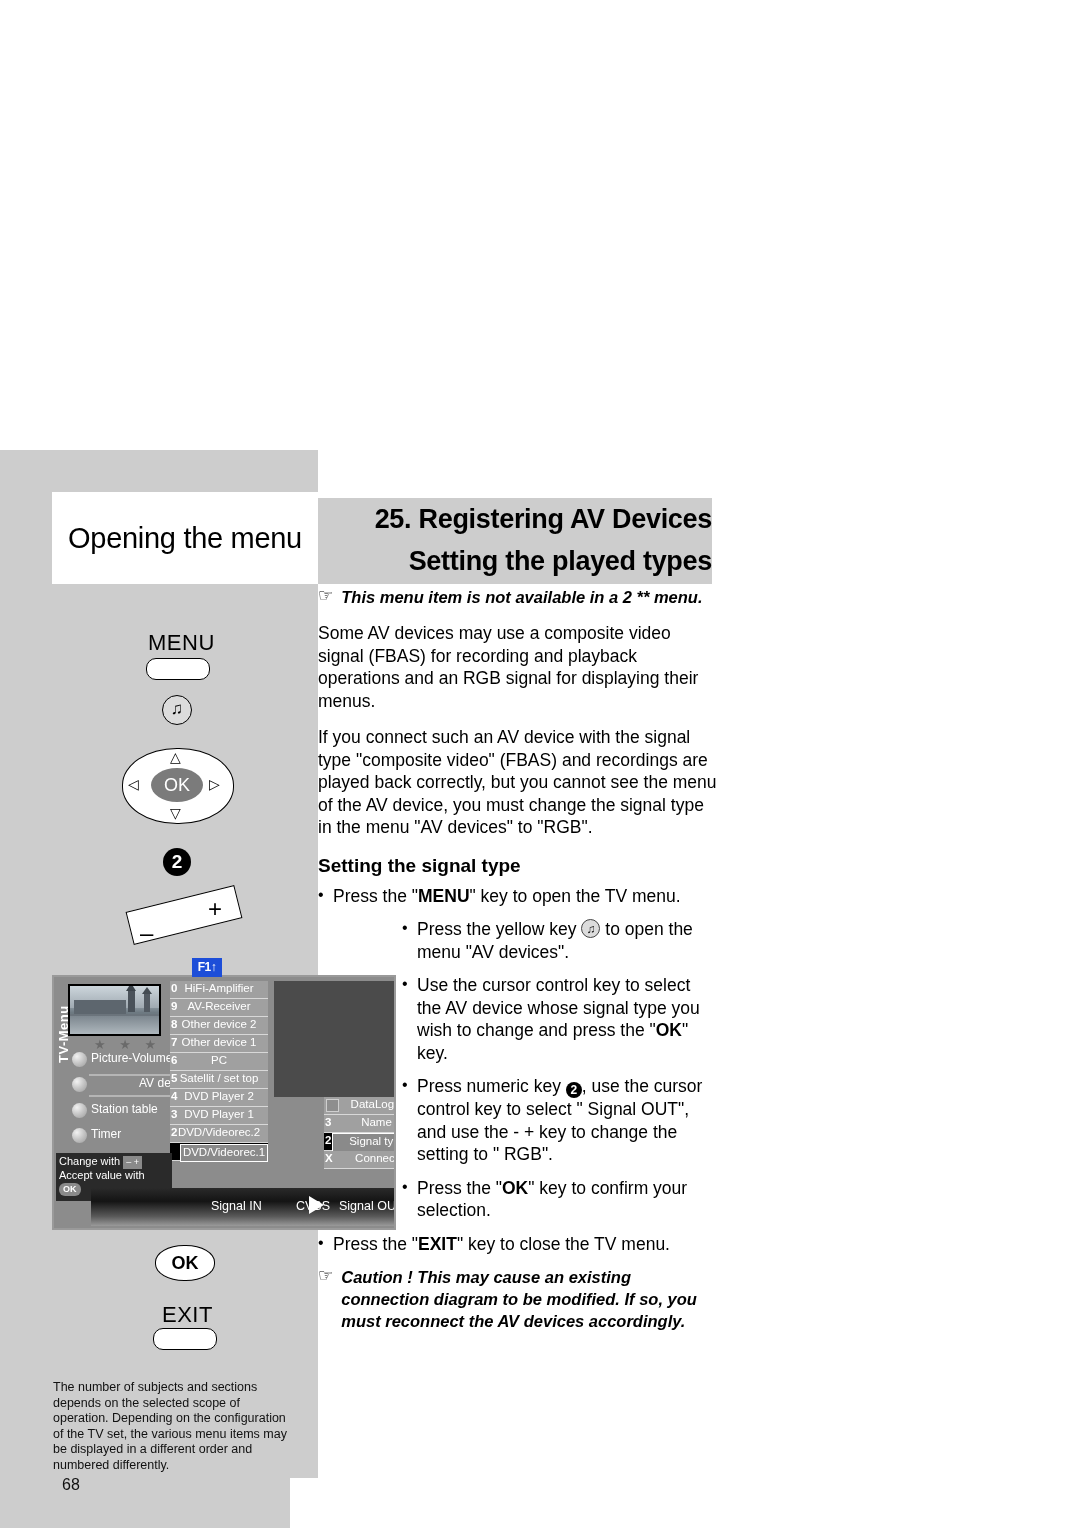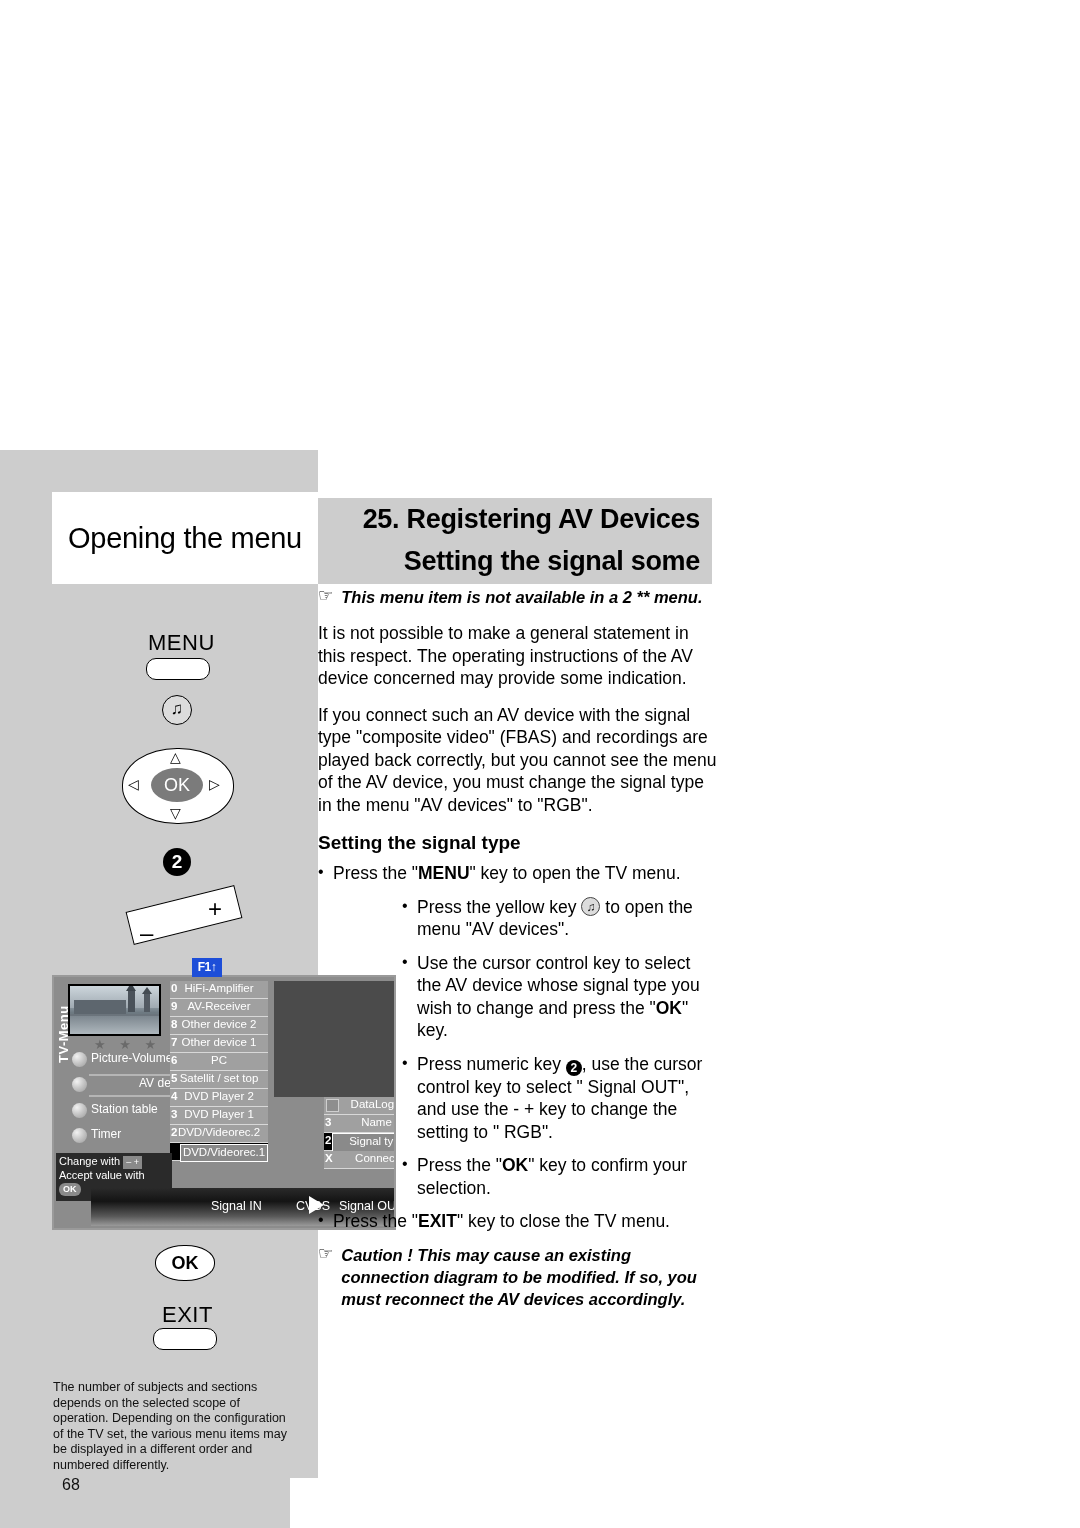--- a/index.html
+++ b/index.html
@@ -30,21 +30,21 @@
     white-space:nowrap;
   }
 
   
   #chapter-header{
     position:absolute;left:318px;top:498px;width:394px;height:86px;
     background:#cdcdcd;padding:0;box-sizing:border-box;
   }
   #chapter-header .line{
     text-align:right;font-weight:700;color:#000;font-size:27px;
-    line-height:42px;padding-right:12px;letter-spacing:-0.3px;white-space:nowrap;margin-left:36px;
+    line-height:42px;padding-right:0;letter-spacing:-0.3px;white-space:nowrap;margin-left:36px;
   }
 
   
   #right-col{
     position:absolute;left:318px;top:586px;width:400px;
     color:#000;
   }
   .note{
     display:flex;gap:8px;align-items:flex-start;
     font-style:italic;font-weight:700;font-size:16.5px;line-height:22px;
@@ -228,21 +228,21 @@
 
   <div id="left-col"></div>
   <div id="left-col-tail"></div>
 
   <div id="opening-box">
     <div class="title">Opening the menu</div>
   </div>
 
   <div id="chapter-header">
     <div class="line">25. Registering AV Devices</div>
-    <div class="line">Setting the signal some</div>
+    <div class="line">Setting the played types</div>
   </div>
 
   <div id="menu-label">MENU</div>
   <div id="menu-key"></div>
 
   <div id="yellow-key">
     <span>♫</span>
   </div>
 
   <div id="cursor-pad"></div>
@@ -382,21 +382,21 @@
   <div id="footnote">The number of subjects and sections depends on the selected scope of operation. Depending on the configuration of the TV set, the various menu items may be displayed in a different order and numbered differently.</div>
   <div id="page-number">68</div>
 
   <div id="right-col">
 
     <div class="note">
       <span class="hand">☞</span>
       <span>This menu item is not available in a 2 ** menu.</span>
     </div>
 
-    <div class="para">It is not possible to make a general statement in this respect. The operating instructions of the AV device concerned may provide some indication.</div>
+    <div class="para">Some AV devices may use a composite video signal (FBAS) for recording and playback operations and an RGB signal for displaying their menus.</div>
     <div class="para">If you connect such an AV device with the signal type "composite video" (FBAS) and recordings are played back correctly, but you cannot see the menu of the AV device, you must change the signal type in the menu "AV devices" to "RGB".</div>
 
     <div class="h2">Setting the signal type</div>
 
     <ul class="bl">
       <li><span>Press the "</span><span class="kb">MENU</span><span>" key to open the TV menu.</span></li>
     </ul>
 
     <ul class="bl indent">
       <li><span>Press the yellow key</span> <span class="musicbtn"></span> <span>to open the menu "AV devices".</span></li>

